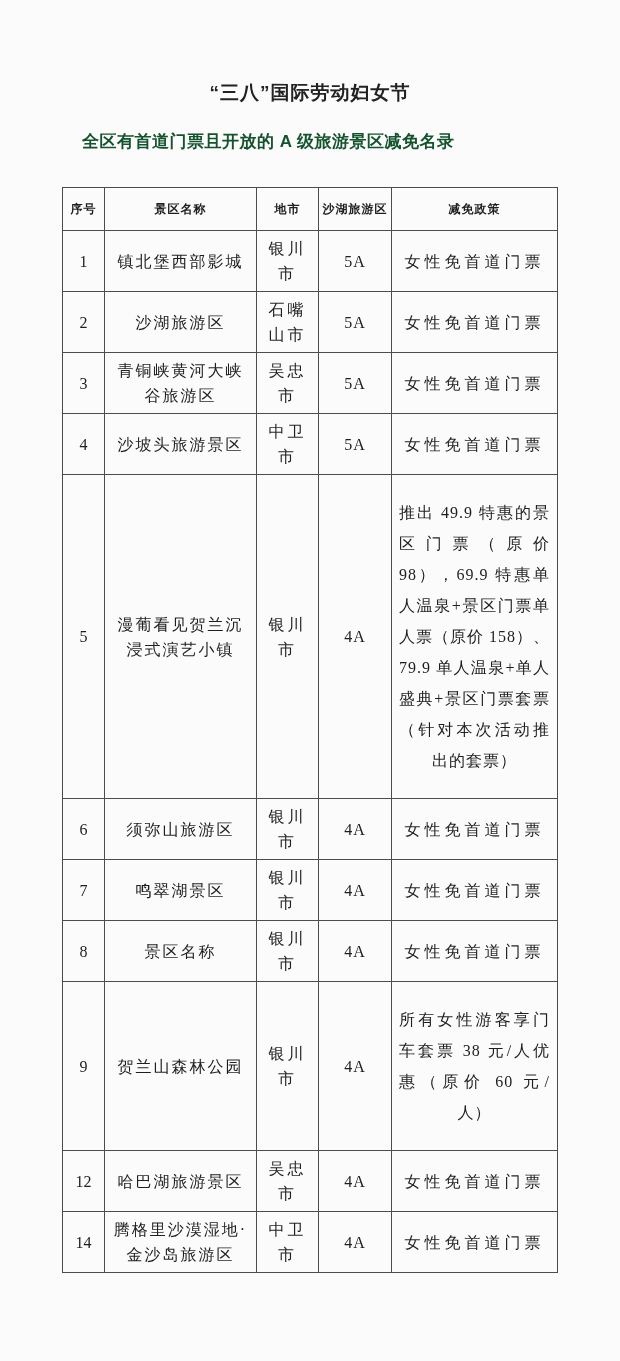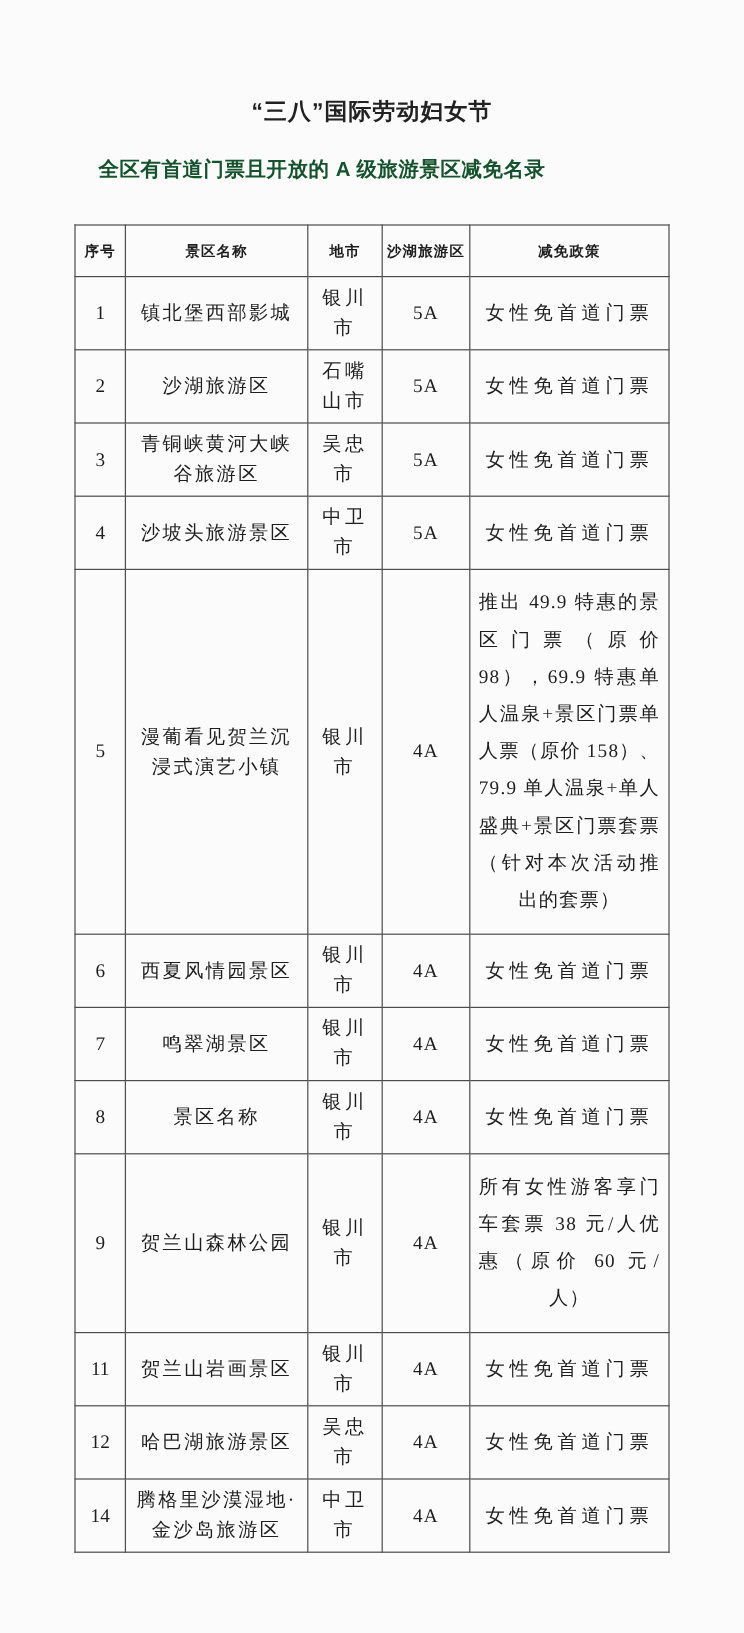--- a/index.html
+++ b/index.html
@@ -59,21 +59,21 @@
   .c-no{letter-spacing:0;}
   .c-name{letter-spacing:2px;}
   .c-city{letter-spacing:3px;}
   .c-level{letter-spacing:1px;}
   .c-policy{letter-spacing:4px;}
   .c-policy.long{
     letter-spacing:1px;
     line-height:31px;
     text-align:justify;
     text-align-last:center;
-    padding:12px 7px;
+    padding:22px 7px;
   }
 </style>
 </head>
 <body>
 
 <div class="page">
 
   <div class="doc-title">“三八”国际劳动妇女节</div>
 
   <div class="doc-subtitle">全区有首道门票且开放的 A 级旅游景区减免名录</div>
@@ -126,21 +126,21 @@
     </tr>
         <tr>
       <td class="c-no">5</td>
       <td class="c-name">漫葡看见贺兰沉浸式演艺小镇</td>
       <td class="c-city">银川市</td>
       <td class="c-level">4A</td>
       <td class="c-policy long">推出 49.9 特惠的景区门票（原价 98），69.9 特惠单人温泉+景区门票单人票（原价 158）、79.9 单人温泉+单人盛典+景区门票套票（针对本次活动推出的套票）</td>
     </tr>
         <tr>
       <td class="c-no">6</td>
-      <td class="c-name">西夏风情园景区</td>
+      <td class="c-name">须弥山旅游区</td>
       <td class="c-city">银川市</td>
       <td class="c-level">4A</td>
       <td class="c-policy">女性免首道门票</td>
     </tr>
         <tr>
       <td class="c-no">7</td>
       <td class="c-name">鸣翠湖景区</td>
       <td class="c-city">银川市</td>
       <td class="c-level">4A</td>
       <td class="c-policy">女性免首道门票</td>
@@ -153,27 +153,20 @@
       <td class="c-policy">女性免首道门票</td>
     </tr>
         <tr>
       <td class="c-no">9</td>
       <td class="c-name">贺兰山森林公园</td>
       <td class="c-city">银川市</td>
       <td class="c-level">4A</td>
       <td class="c-policy long">所有女性游客享门车套票 38 元/人优惠（原价 60 元/人）</td>
     </tr>
         <tr>
-      <td class="c-no">11</td>
-      <td class="c-name">贺兰山岩画景区</td>
-      <td class="c-city">银川市</td>
-      <td class="c-level">4A</td>
-      <td class="c-policy">女性免首道门票</td>
-    </tr>
-        <tr>
       <td class="c-no">12</td>
       <td class="c-name">哈巴湖旅游景区</td>
       <td class="c-city">吴忠市</td>
       <td class="c-level">4A</td>
       <td class="c-policy">女性免首道门票</td>
     </tr>
         <tr>
       <td class="c-no">14</td>
       <td class="c-name">腾格里沙漠湿地·金沙岛旅游区</td>
       <td class="c-city">中卫市</td>

